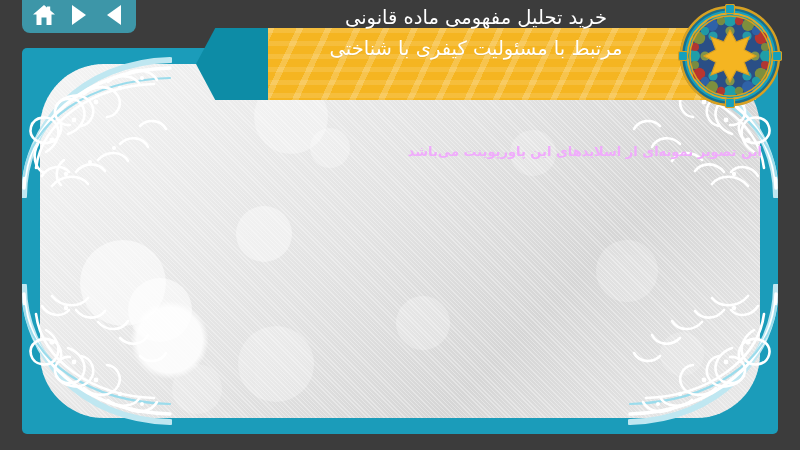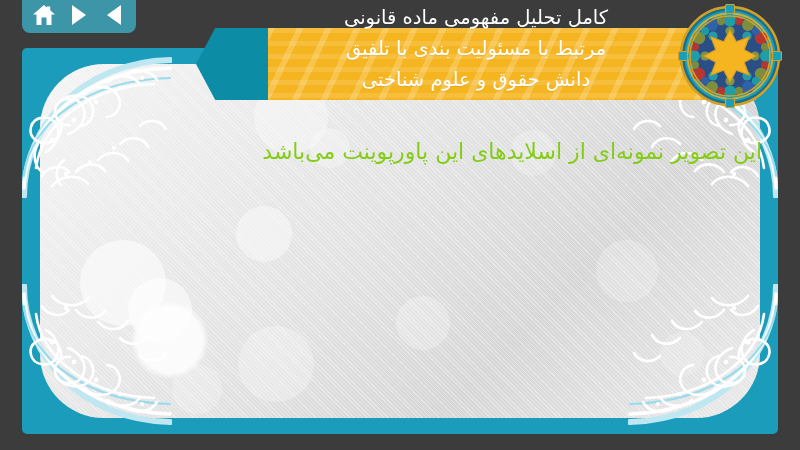--- a/index.html
+++ b/index.html
@@ -148,24 +148,24 @@
   .c-bl { left:0; bottom:0; transform:scaleY(-1); }
   .c-br { right:0; bottom:0; transform:scale(-1,-1); }
 
   
   .body-text {
     position:absolute;
     right:38px; top:133px;
     width:690px;
     text-align:right;
     direction:rtl;
-    color:#84cc16;
-    font-size:22px;
+    color:#f0abfc;
+    font-size:13px;
     line-height:37px;
-    font-weight:400;
+    font-weight:700;
     z-index:25;
   }
   .body-line { display:block; white-space:nowrap; }
 </style>
 </head>
 <body>
 
 <div id="slide">
 
   <div class="frame">
@@ -307,23 +307,22 @@
     <span class="body-line">این تصویر نمونه‌ای از اسلایدهای این پاورپوینت می‌باشد</span>
   </div>
 
   <div class="banner-wrap">
     <div class="banner-tail"></div>
     <div class="banner-body">
       <div class="banner-chevrons"></div>
       <div class="banner-chev-diag"></div>
     </div>
     <div class="title-text">
-      <span class="title-line">کامل تحلیل مفهومی ماده قانونی</span>
-      <span class="title-line">مرتبط با مسئولیت بندی با تلفیق</span>
-      <span class="title-line">دانش حقوق و علوم شناختی</span>
+      <span class="title-line">خرید تحلیل مفهومی ماده قانونی</span>
+      <span class="title-line">مرتبط با مسئولیت کیفری با شناختی</span>
     </div>
   </div>
 
   <svg class="medallion" viewBox="0 0 104 104">
     <defs>
       <clipPath id="medclip">
           <circle cx="52" cy="52" r="50"></circle>
         </clipPath>
     </defs>
     <circle cx="52" cy="52" r="50" fill="#1b6f8c"></circle>

